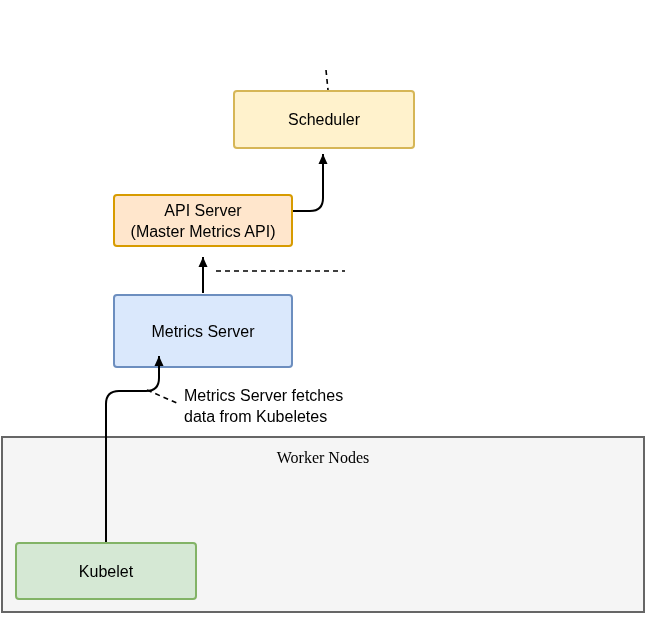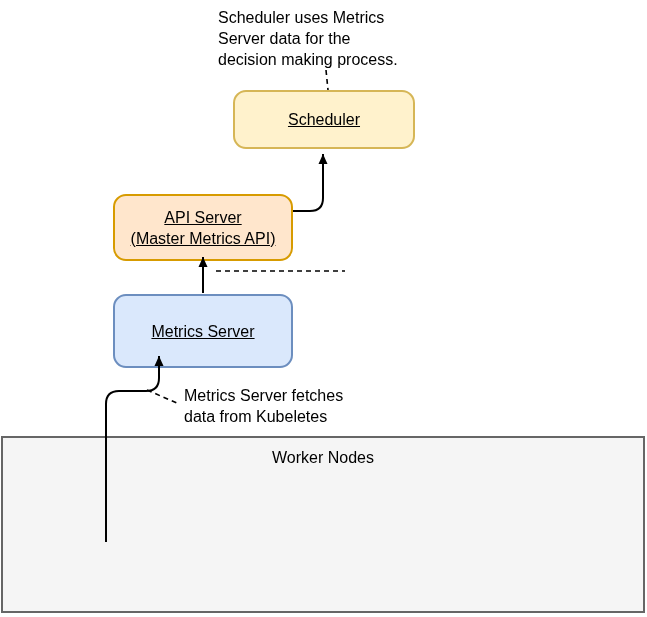--- a/index.html
+++ b/index.html
@@ -28,30 +28,29 @@
 
   .node {
     position: absolute;
     display: flex;
     align-items: center;
     justify-content: center;
     text-align: center;
     font-size: 16px;
     line-height: 21px;
     white-space: pre-line;
-    border-radius: 13px;
+    border-radius: 4px;
     z-index: 2;
-    text-decoration: underline;
   }
   .node-scheduler {
     left: 233px; top: 90px; width: 182px; height: 59px;
     background: #FFF2CC; border: 2px solid #D6B656;
   }
   .node-api-server {
-    left: 113px; top: 194px; width: 180px; height: 67px;
+    left: 113px; top: 194px; width: 180px; height: 53px;
     background: #FFE6CC; border: 2px solid #D79B00;
   }
   .node-metrics-server {
     left: 113px; top: 294px; width: 180px; height: 74px;
     background: #DAE8FC; border: 2px solid #6C8EBF;
   }
   .node-kubelet {
     left: 15px; top: 542px; width: 182px; height: 58px;
     background: #D5E8D4; border: 2px solid #82B366;
     z-index: 3;
@@ -61,20 +60,21 @@
     position: absolute;
     left: 1px; top: 436px; width: 644px; height: 177px;
     background: #F5F5F5; border: 2px solid #666666;
     z-index: 1;
   }
   .group-label {
     padding-top: 9px;
     text-align: center;
     font-size: 16px;
     line-height: 21px;
+    font-family: Liberation Serif, serif;
   }
 
   .note {
     position: absolute;
     font-size: 16px;
     line-height: 21px;
     white-space: pre-line;
     z-index: 4;
   }
   .note-scheduler { left: 218px; top: 7px; width: 210px; }
@@ -96,24 +96,24 @@
 
   <div class="node node-api-server">
     <span>API Server
 (Master Metrics API)</span>
   </div>
 
   <div class="node node-metrics-server">
     <span>Metrics Server</span>
   </div>
 
+  <div class="node node-kubelet">
+    <span>Kubelet</span>
+  </div>
 
-  <div class="note note-scheduler">Scheduler uses Metrics
-Server data for the
-decision making process.</div>
 
 
   <div class="note note-fetch">Metrics Server fetches
 data from Kubeletes</div>
 
   <svg class="connector-layer" width="647" height="617" viewBox="0 0 647 617" xmlns="http://www.w3.org/2000/svg">
     <defs>
       <marker id="arrowhead" markerUnits="userSpaceOnUse" markerWidth="12" markerHeight="12" refX="11" refY="6" orient="auto">
         <path d="M1,1.5 L11,6 L1,10.5 Z" fill="#000000"></path>
       </marker>

